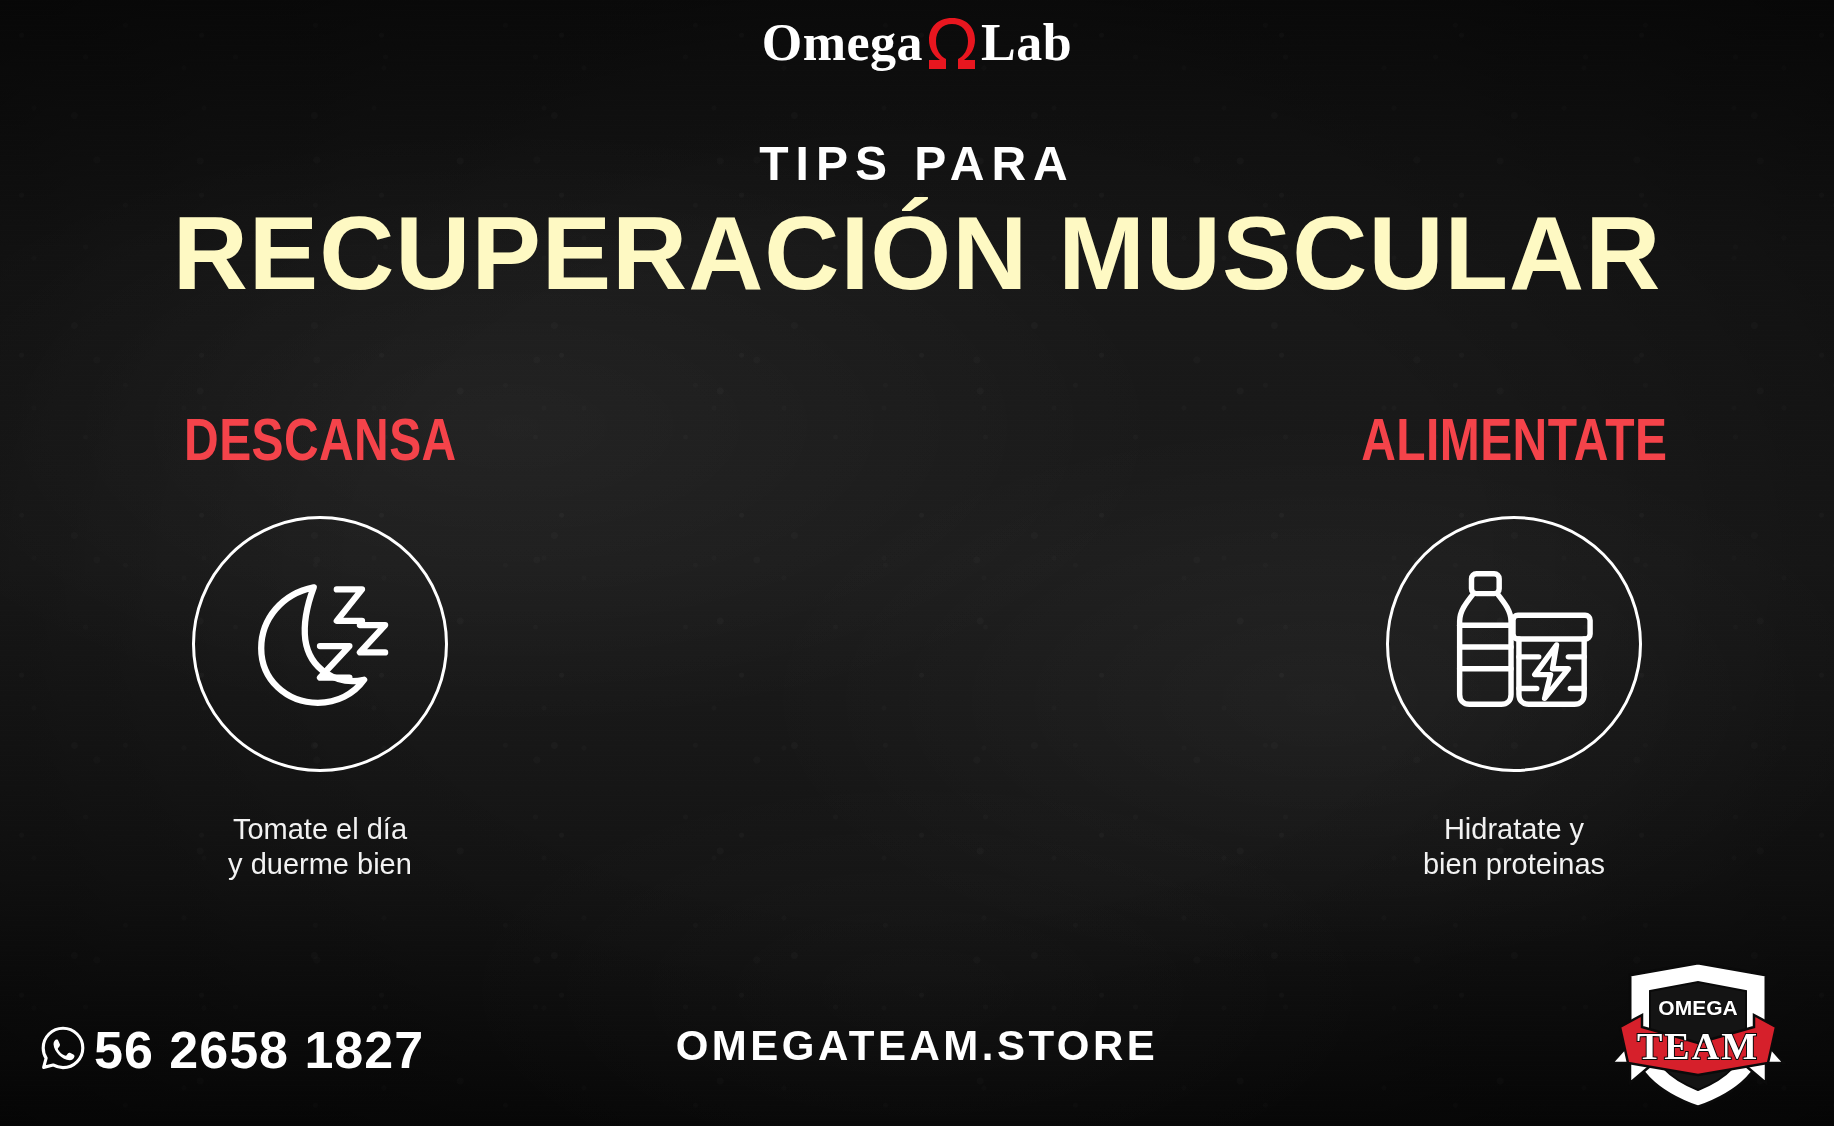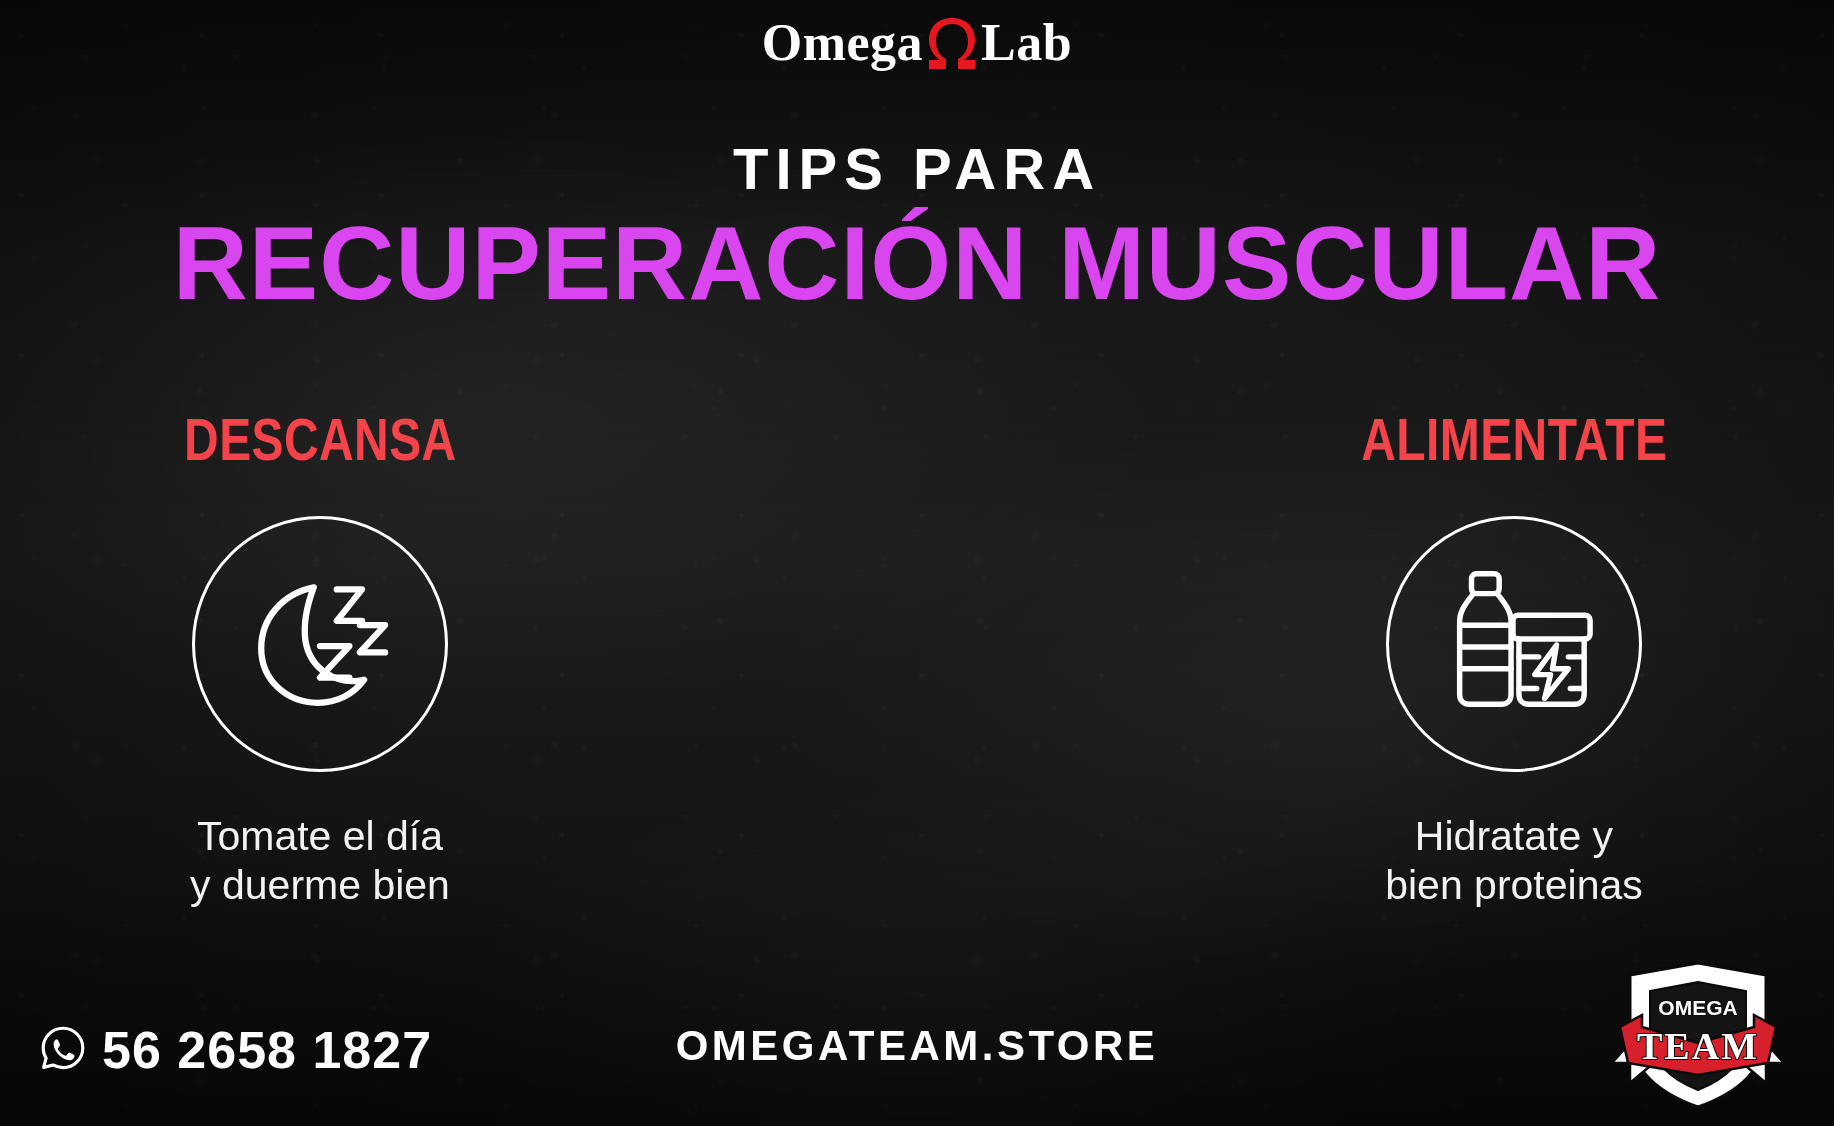--- a/index.html
+++ b/index.html
@@ -65,26 +65,26 @@
   .brand-word {
     font-family:"Liberation Serif", serif;
     font-size:52px; font-weight:700; color:#ffffff;
     letter-spacing:.5px; line-height:1;
   }
   .brand-mark { width:62px; height:62px; display:block; margin:0 -4px; }
 
   
   .title-wrap { position:absolute; top:140px; left:0; right:0; text-align:center; }
   .title-small {
-    font-size:58px; font-weight:700; color:#fff;
+    font-size:48px; font-weight:700; color:#fff;
     letter-spacing:7px; line-height:1;
     font-family:"Liberation Sans", sans-serif;
   }
   .title-big {
-    font-size:104px; font-weight:700; color:#d946ef;
+    font-size:104px; font-weight:700; color:#fef9c3;
     letter-spacing:1px; line-height:1.06;
     margin-top:10px;
     font-family:"Liberation Sans", sans-serif;
     white-space:nowrap;
   }
 
   
   .cards {
     position:absolute; top:410px; left:60px; right:60px;
     display:flex; justify-content:space-between; align-items:flex-start;
@@ -100,31 +100,31 @@
   }
   .circle {
     margin-top:46px;
     width:256px; height:256px; border-radius:50%;
     border:3px solid #ffffff;
     display:flex; align-items:center; justify-content:center;
   }
   .circle svg { display:block; }
   .card-caption {
     margin-top:40px;
-    font-size:41px; font-weight:400; color:#f2f2f2;
+    font-size:29px; font-weight:400; color:#f2f2f2;
     line-height:1.20; text-align:center;
     font-family:"Liberation Sans", sans-serif;
     white-space:pre-line;
   }
 
   
   .footer { position:absolute; left:0; right:0; bottom:0; height:190px; }
   .phone {
     position:absolute; left:38px; bottom:46px;
-    display:flex; align-items:center; gap:14px;
+    display:flex; align-items:center; gap:6px;
   }
   .phone-num {
     font-size:52px; font-weight:700; color:#fff; letter-spacing:1px;
     font-family:"Liberation Sans", sans-serif;
   }
   .site {
     position:absolute; left:0; right:0; bottom:56px;
     text-align:center;
     font-size:42px; font-weight:700; color:#fff; letter-spacing:3.5px;
     font-family:"Liberation Sans", sans-serif;

